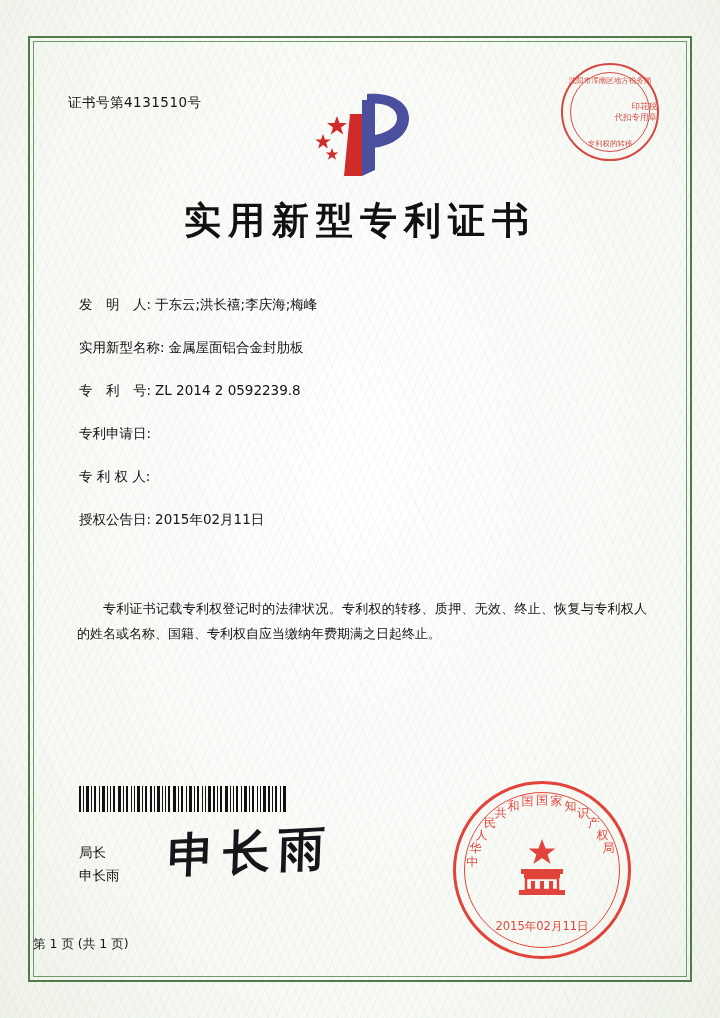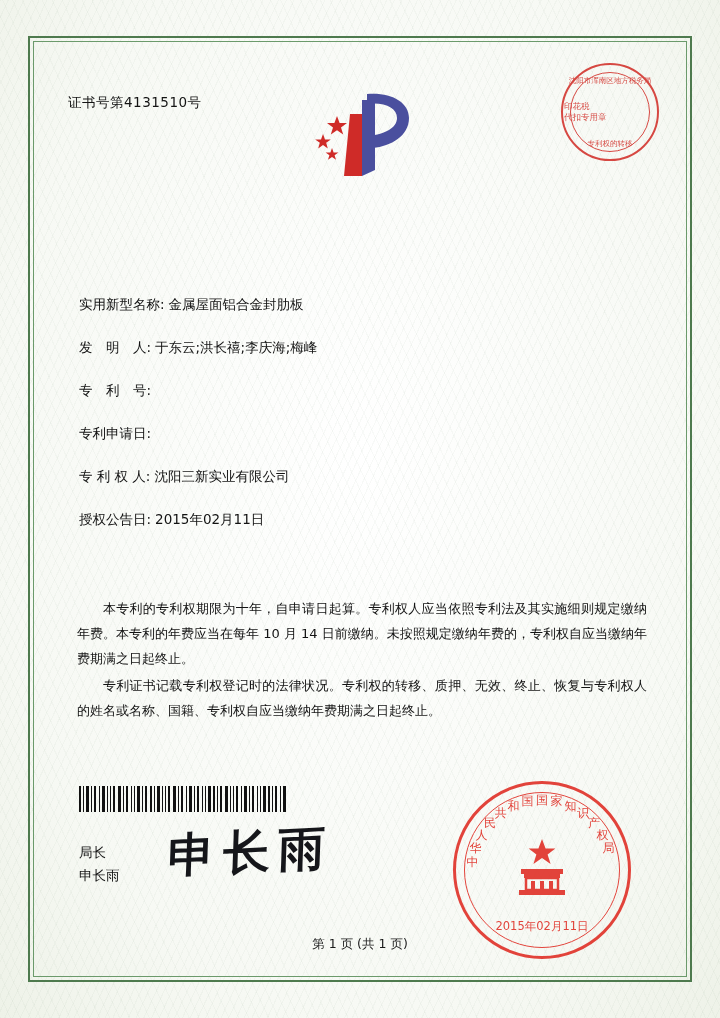--- a/index.html
+++ b/index.html
@@ -87,23 +87,23 @@
     opacity: 0.88;
   }
   .oval-seal .ring2 {
     position: absolute;
     left: 7px; top: 7px; right: 7px; bottom: 7px;
     border: 1px solid #d2302a;
     border-radius: 50%;
   }
   .oval-seal .seal-center {
     position: absolute;
-    left: 1px; right: 0; top: 50%;
+    left: 16px; right: 0; top: 50%;
     transform: translateY(-50%);
-    text-align: left;
+    text-align: right;
     font-size: 8.5px;
     line-height: 11px;
     letter-spacing: 0px;
     color: #d2302a;
   }
   .oval-seal .arc-text {
     position: absolute;
     left: 0; right: 0;
     text-align: center;
     font-size: 7.5px;
@@ -251,21 +251,21 @@
     bottom: 22px;
     font-size: 11.5px;
     color: #e03027;
     white-space: nowrap;
   }
 
   .page-footer {
     position: absolute;
     left: 0; right: 0;
     bottom: 24px;
-    text-align: center;
+    text-align: left;
     font-size: 12.5px;
     color: #1a1a1a;
   }
 </style>
 </head>
 <body>
 
 <div class="page">
 
   <div class="outer-border"></div>
@@ -287,48 +287,48 @@
 
     <svg class="logo" viewBox="0 0 110 95">
       <path d="M62 8 C86 6 104 16 104 32 C104 50 86 60 68 62 L64 50 C80 48 92 42 92 32 C92 22 80 16 62 18 Z" fill="#4a4f9e"></path>
       <path d="M57 14 L70 14 L70 84 L57 90 Z" fill="#4a4f9e"></path>
       <path d="M45 28 L57 28 L57 90 L39 90 Z" fill="#cf2b28"></path>
       <polygon points="32,30 34.6,37 42,37 36,41.4 38.2,48.6 32,44.2 25.8,48.6 28,41.4 22,37 29.4,37" fill="#cf2b28"></polygon>
       <polygon points="18,48 20,53.4 25.8,53.4 21.2,56.8 22.8,62.4 18,59 13.2,62.4 14.8,56.8 10.2,53.4 16,53.4" fill="#cf2b28"></polygon>
       <polygon points="27,62 28.6,66.4 33.4,66.4 29.6,69.2 31,73.8 27,71 23,73.8 24.4,69.2 20.6,66.4 25.4,66.4" fill="#cf2b28"></polygon>
     </svg>
 
+    <div class="title">实用新型专利证书</div>
 
     <div class="fields">
+      <div class="field-row">
+        <span class="field-label">发　明　人:</span>
+        <span class="field-value">于东云;洪长禧;李庆海;梅峰</span>
+      </div>
       <div class="field-row">
         <span class="field-label">实用新型名称:</span>
         <span class="field-value">金属屋面铝合金封肋板</span>
       </div>
       <div class="field-row">
-        <span class="field-label">发　明　人:</span>
-        <span class="field-value">于东云;洪长禧;李庆海;梅峰</span>
-      </div>
-      <div class="field-row">
         <span class="field-label">专　利　号:</span>
+        <span class="field-value">ZL 2014 2 0592239.8</span>
       </div>
       <div class="field-row">
         <span class="field-label">专利申请日:</span>
       </div>
       <div class="field-row">
         <span class="field-label">专 利 权 人:</span>
-        <span class="field-value">沈阳三新实业有限公司</span>
       </div>
       <div class="field-row">
         <span class="field-label">授权公告日:</span>
         <span class="field-value">2015年02月11日</span>
       </div>
     </div>
 
     <div class="paragraphs">
-      <p>本专利的专利权期限为十年，自申请日起算。专利权人应当依照专利法及其实施细则规定缴纳年费。本专利的年费应当在每年 10 月 14 日前缴纳。未按照规定缴纳年费的，专利权自应当缴纳年费期满之日起终止。</p>
       <p>专利证书记载专利权登记时的法律状况。专利权的转移、质押、无效、终止、恢复与专利权人的姓名或名称、国籍、专利权自应当缴纳年费期满之日起终止。</p>
     </div>
 
     <div class="barcode">
       <i style="left:0px;width:2px"></i>
         <i style="left:4px;width:1px"></i>
         <i style="left:7px;width:3px"></i>
       <i style="left:12px;width:1px"></i>
         <i style="left:15px;width:2px"></i>
         <i style="left:20px;width:1px"></i>

